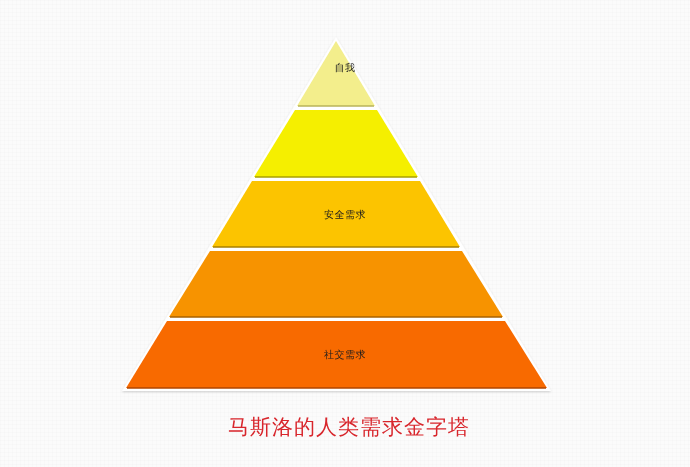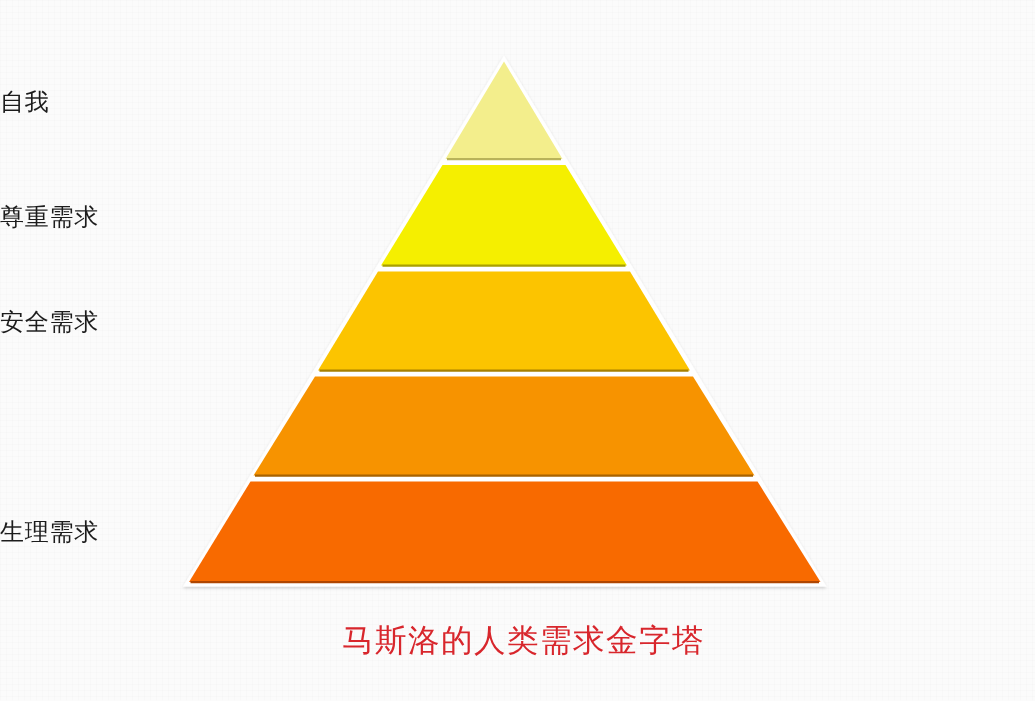--- a/index.html
+++ b/index.html
@@ -29,22 +29,23 @@
       position: absolute;
       left: 0;
       top: 0;
       width: 690px;
       height: 467px;
     }
     .tier-label {
       position: absolute;
       left: 0;
       width: 690px;
+      text-align: center;
       color: #1c1c1c;
-      font-size: 16px;
+      font-size: 10px;
       line-height: 16px;
       letter-spacing: 0.5px;
     }
     .tier-label.two-line {
       line-height: 19px;
     }
     .caption {
       position: absolute;
       left: 4px;
       width: 690px;
@@ -82,18 +83,17 @@
     <line x1="170" y1="317" x2="502" y2="317" stroke="#a86200" stroke-width="1.5"></line>
 
     <polygon points="167,321 505,321 547,388 126,388" fill="#f86a00"></polygon>
     <line x1="127" y1="388" x2="546" y2="388" stroke="#b04600" stroke-width="1.5"></line>
   </svg>
 
   <div class="tier-label two-line" style="top:58px;">
     <div>自我</div>
   </div>
 
-  <div class="tier-label" style="top:137px;">尊重需求</div>
   <div class="tier-label" style="top:207px;">安全需求</div>
-  <div class="tier-label" style="top:347px;">生理需求</div>
+  <div class="tier-label" style="top:347px;">社交需求</div>
 
   <div class="caption">马斯洛的人类需求金字塔</div>
 </div>
 
 </body></html>

